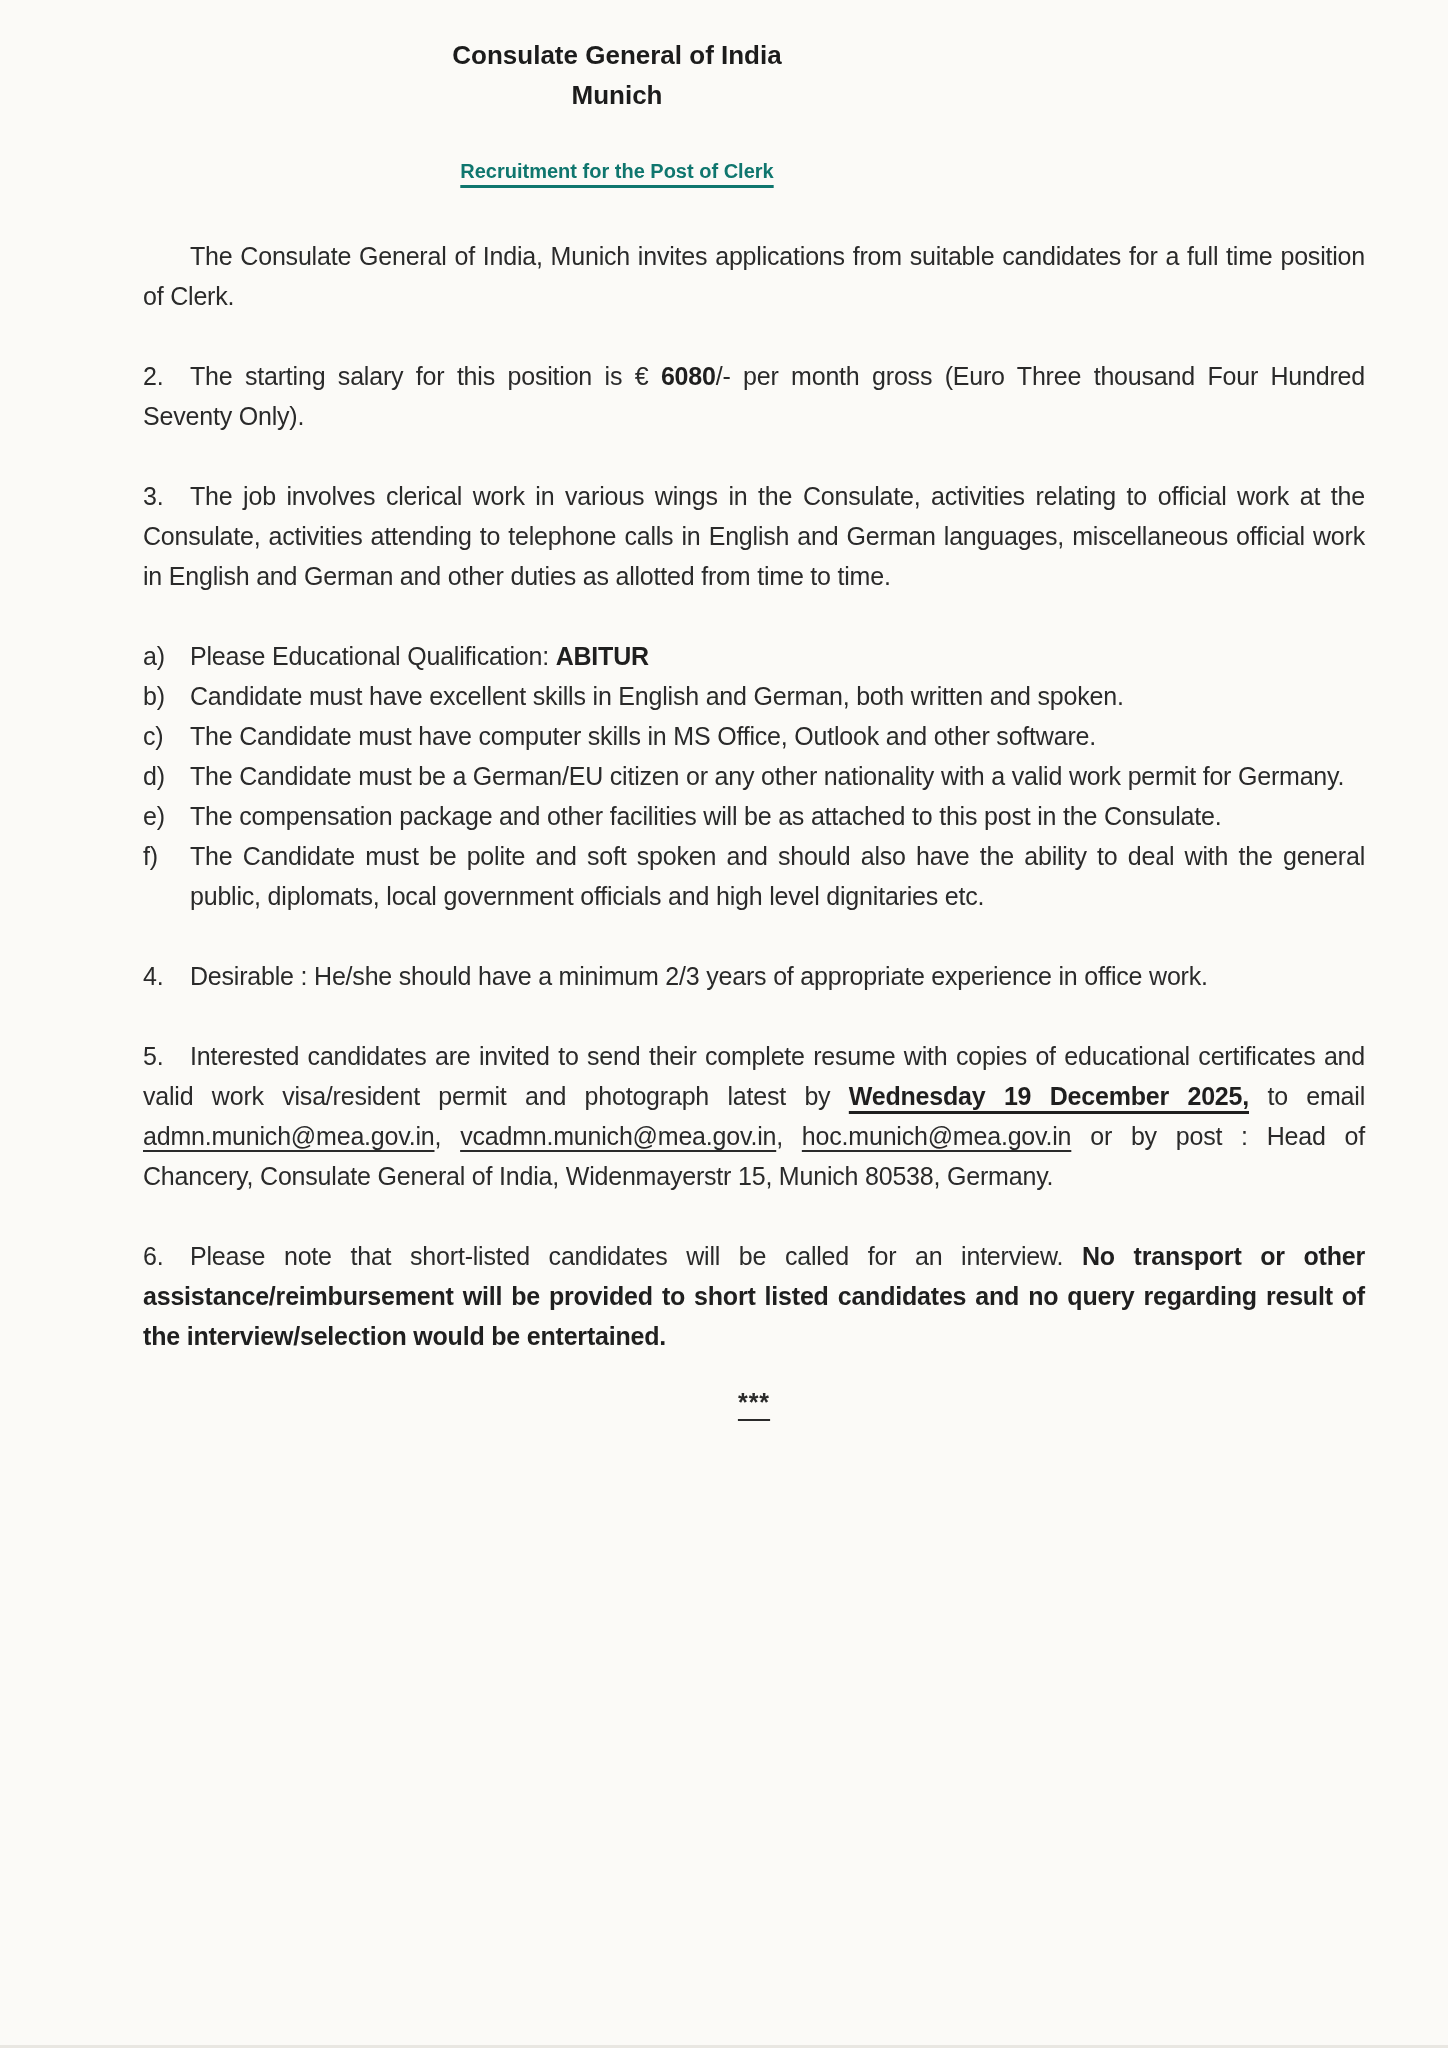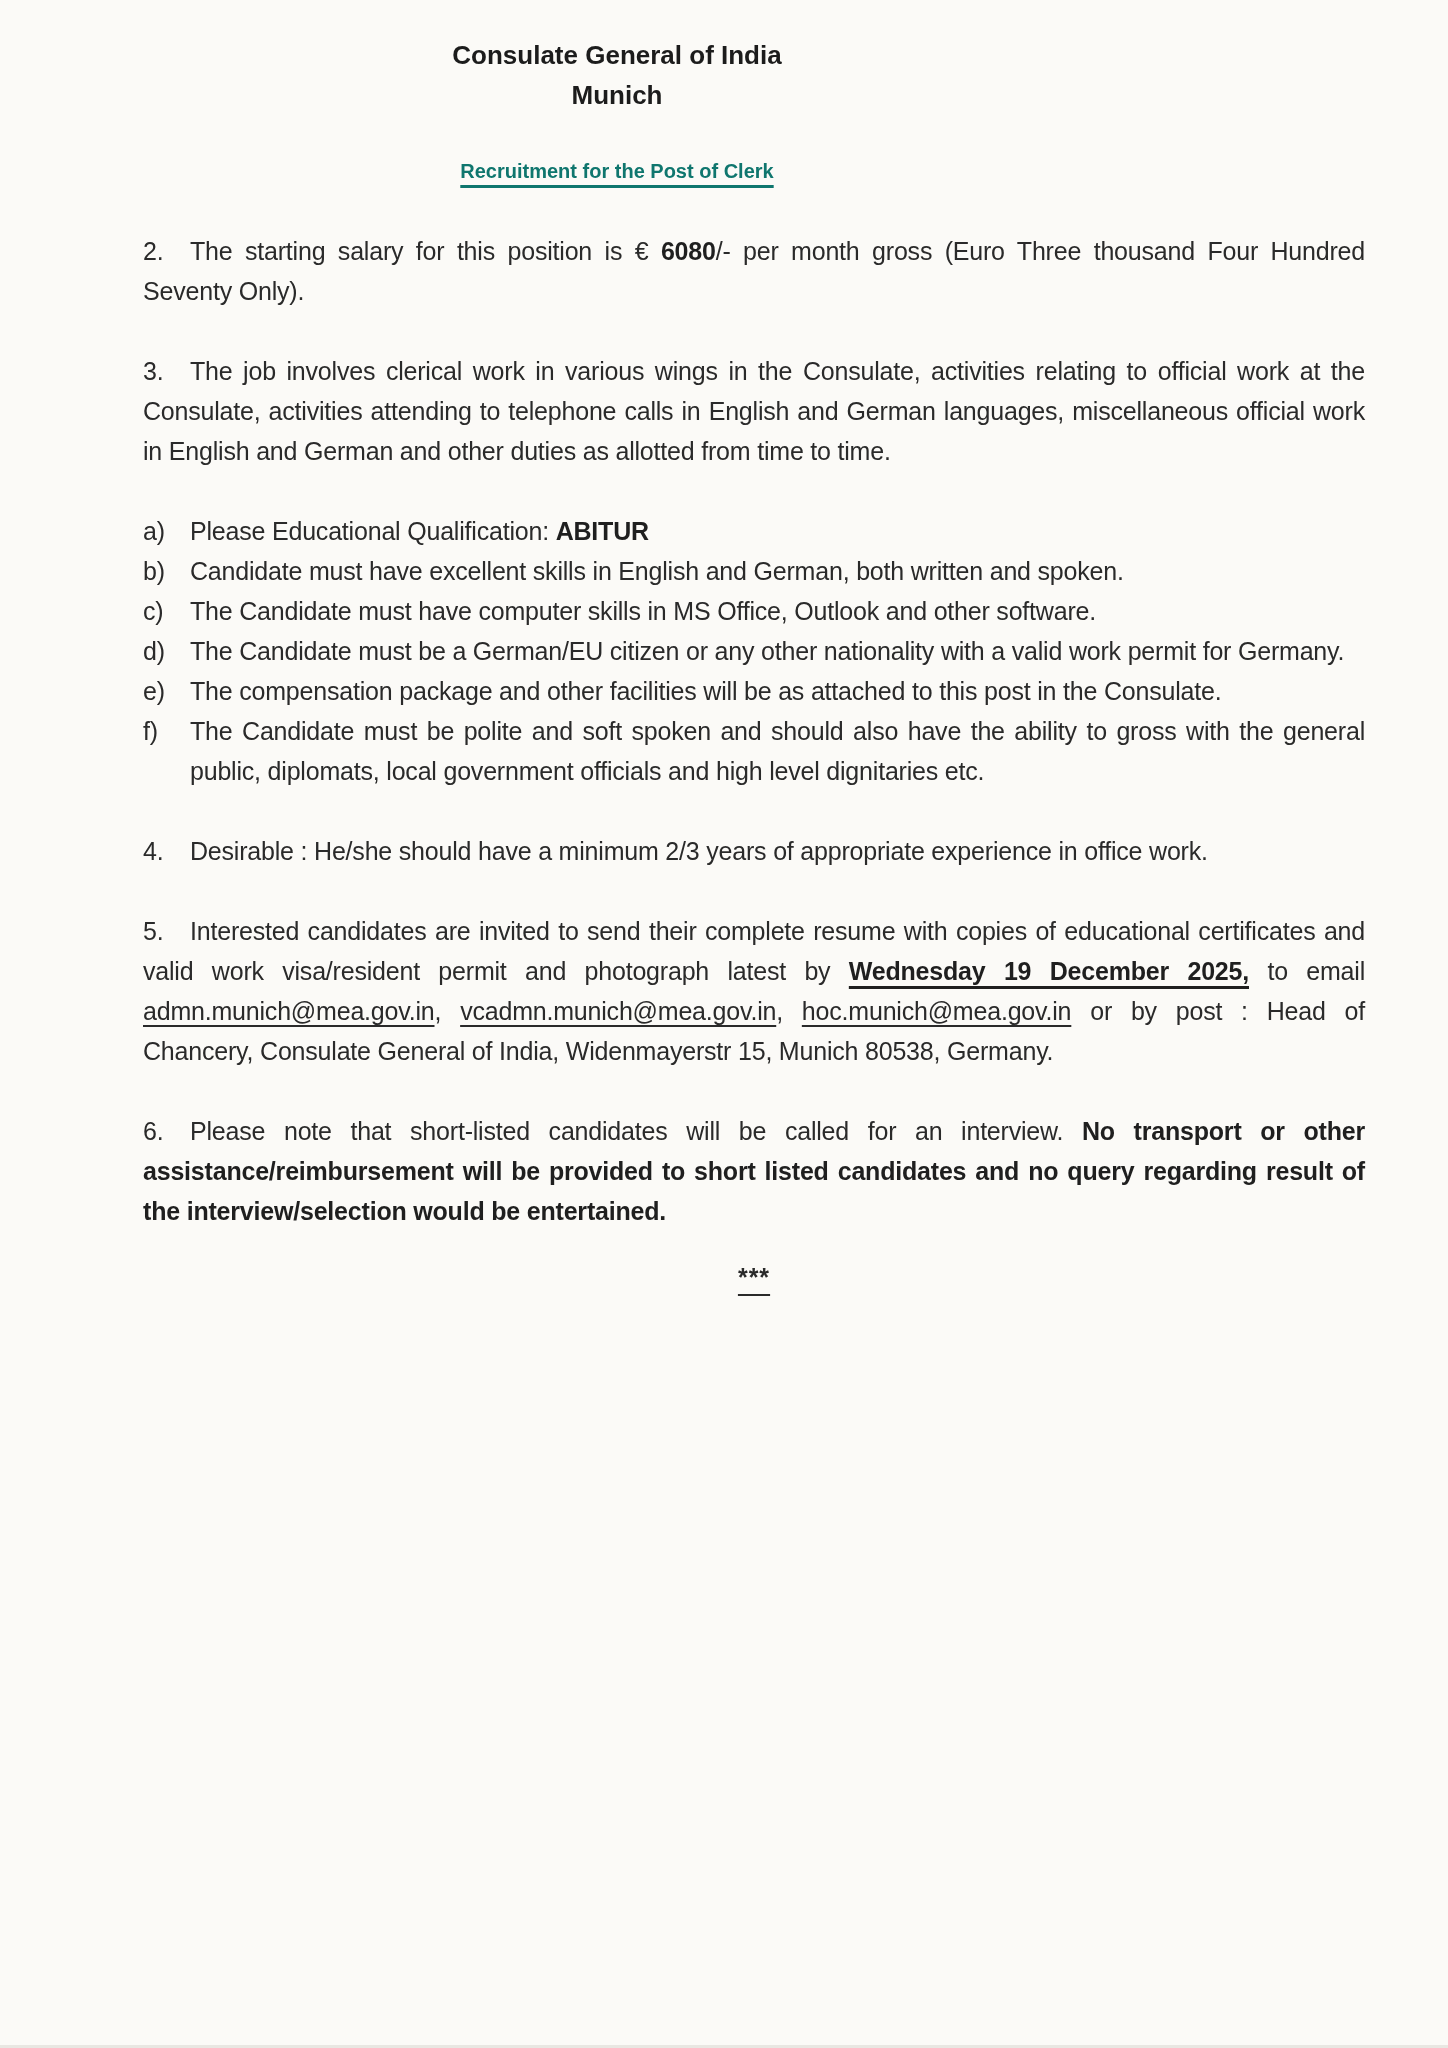--- a/index.html
+++ b/index.html
@@ -116,20 +116,21 @@
 
   <div class="head-block">
     <div class="org">Consulate General of India</div>
     <div class="org">Munich</div>
   </div>
 
   <div class="title-wrap">
     <span class="doc-title">Recruitment for the Post of Clerk</span>
   </div>
 
+  <p class="para first"><span>The Consulate General of India, Munich invites applications from suitable candidates for a full time position of Clerk.</span></p>
 
   <p class="para"><span class="num">2.</span><span>The starting salary for this position is € </span><b>6080</b><span>/- per month gross (Euro Three thousand Four Hundred Seventy Only).</span></p>
 
   <p class="para"><span class="num">3.</span><span>The job involves clerical work in various wings in the Consulate, activities relating to official work at the Consulate, activities attending to telephone calls in English and German languages, miscellaneous official work in English and German and other duties as allotted from time to time.</span></p>
 
   <div class="list">
     <div class="li">
       <span class="letter">a)</span>
       <span class="li-text"><span>Please Educational Qualification: </span><b>ABITUR</b></span>
     </div>
@@ -144,21 +145,21 @@
     <div class="li">
       <span class="letter">d)</span>
       <span class="li-text">The Candidate must be a German/EU citizen or any other nationality with a valid work permit for Germany.</span>
     </div>
     <div class="li">
       <span class="letter">e)</span>
       <span class="li-text">The compensation package and other facilities will be as attached to this post in the Consulate.</span>
     </div>
     <div class="li">
       <span class="letter">f)</span>
-      <span class="li-text">The Candidate must be polite and soft spoken and should also have the ability to gross with the general public, diplomats, local government officials and high level dignitaries etc.</span>
+      <span class="li-text">The Candidate must be polite and soft spoken and should also have the ability to deal with the general public, diplomats, local government officials and high level dignitaries etc.</span>
     </div>
   </div>
 
   <p class="para"><span class="num">4.</span><span>Desirable : He/she should have a minimum 2/3 years of appropriate experience in office work.</span></p>
 
   <p class="para"><span class="num">5.</span><span>Interested candidates are invited to send their complete resume with copies of educational certificates and valid work visa/resident permit and photograph latest by </span><span class="deadline">Wednesday 19 December 2025,</span><span> to email </span><span class="u">admn.munich@mea.gov.in</span><span>, </span><span class="u">vcadmn.munich@mea.gov.in</span><span>, </span><span class="u">hoc.munich@mea.gov.in</span><span> or by post : Head of Chancery, Consulate General of India, Widenmayerstr 15, Munich 80538, Germany.</span></p>
 
   <p class="para"><span class="num">6.</span><span>Please note that short-listed candidates will be called for an interview.  </span><b>No transport or other assistance/reimbursement will be provided to short listed candidates and no query regarding result of the interview/selection would be entertained.</b></p>
 
   <div class="footer-mark"><span>***</span></div>

